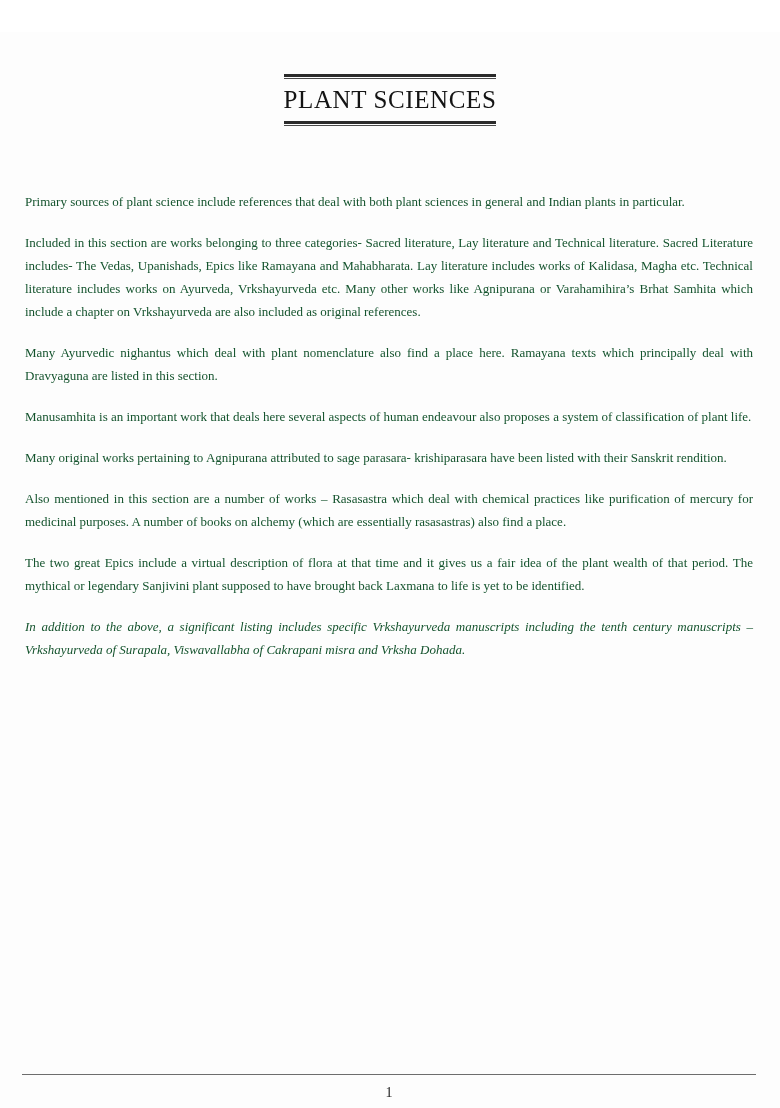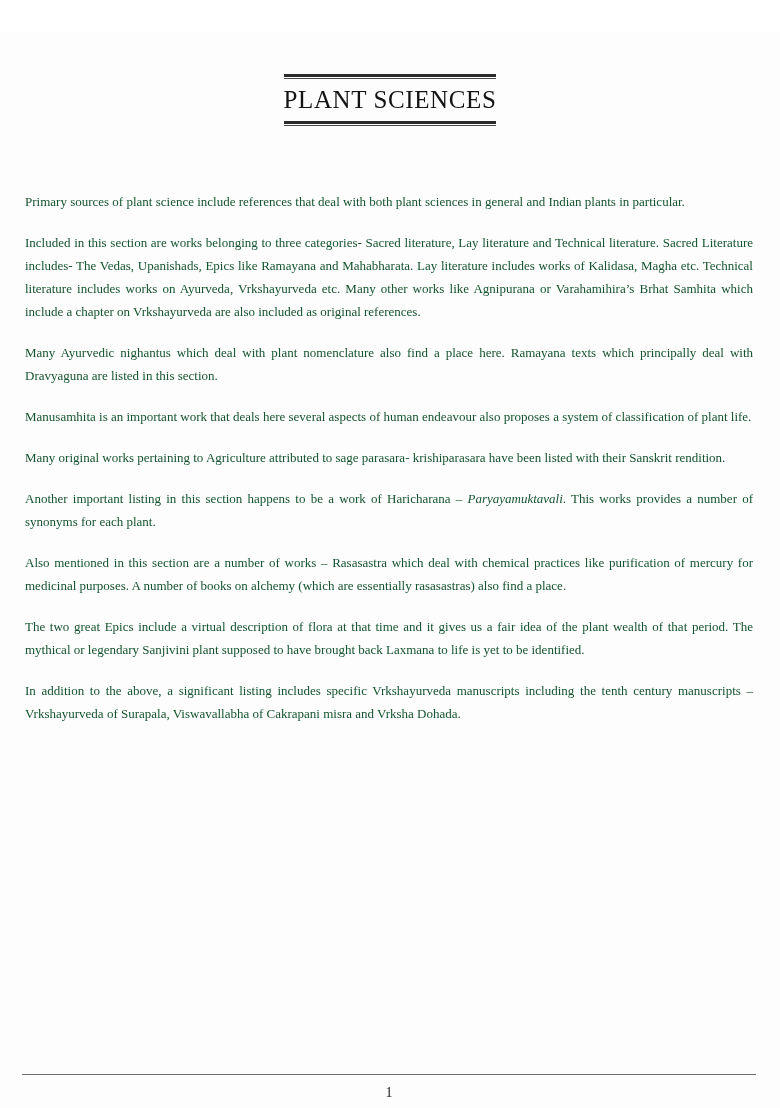--- a/index.html
+++ b/index.html
@@ -68,20 +68,21 @@
     font-size: 13px;
     line-height: 23px;
     text-align: justify;
     text-justify: inter-word;
     margin: 0 0 18px 0;
     color: #14532d;
     hyphens: none;
   }
   .para:last-child {
     margin-bottom: 0;
+    font-style: italic;
   }
   .para .it {
     font-style: italic;
   }
 
   
   .footer {
     position: absolute;
     left: 22px;
     top: 1042px;
@@ -115,22 +116,21 @@
       <div class="rule-thick"></div>
       <div class="rule-thin"></div>
     </div>
   </div>
 
   <div class="content" id="body-column">
       <div class="para"><span>Primary sources of plant science include references that deal with both plant sciences in general and Indian plants in particular.</span></div>
       <div class="para"><span>Included in this section are works belonging to three categories- Sacred literature, Lay literature and Technical literature. Sacred Literature includes- The Vedas, Upanishads, Epics like Ramayana and Mahabharata. Lay literature includes works of Kalidasa, Magha etc. Technical literature includes works on Ayurveda, Vrkshayurveda etc. Many other works like Agnipurana or Varahamihira’s Brhat Samhita which include a chapter on Vrkshayurveda are also included as original references.</span></div>
       <div class="para"><span>Many Ayurvedic nighantus which deal with plant nomenclature also find a place here. Ramayana texts which principally deal with Dravyaguna are listed in this section.</span></div>
       <div class="para"><span>Manusamhita is an important work that deals here several aspects of human endeavour also proposes a system of classification of plant life.</span></div>
-      <div class="para"><span>Many original works pertaining to Agriculture attributed to sage parasara- krishiparasara have been listed with their Sanskrit rendition.</span></div>
-      <div class="para"><span>Another important listing in this section happens to be a work of Haricharana – </span><span class="it">Paryayamuktavali</span><span>. This works provides a number of synonyms for each plant.</span></div>
+      <div class="para"><span>Many original works pertaining to Agnipurana attributed to sage parasara- krishiparasara have been listed with their Sanskrit rendition.</span></div>
       <div class="para"><span>Also mentioned in this section are a number of works – Rasasastra which deal with chemical practices like purification of mercury for medicinal purposes. A number of books on alchemy (which are essentially rasasastras) also find a place.</span></div>
       <div class="para"><span>The two great Epics include a virtual description of flora at that time and it gives us a fair idea of the plant wealth of that period. The mythical or legendary Sanjivini plant supposed to have brought back Laxmana to life is yet to be identified.</span></div>
       <div class="para"><span>In addition to the above, a significant listing includes specific Vrkshayurveda manuscripts including the tenth century manuscripts – Vrkshayurveda of Surapala, Viswavallabha of Cakrapani misra and Vrksha Dohada.</span></div>
     </div>
 
   <div class="footer">
     <div class="footer-rule"></div>
     <div class="page-number">1</div>
   </div>
 

